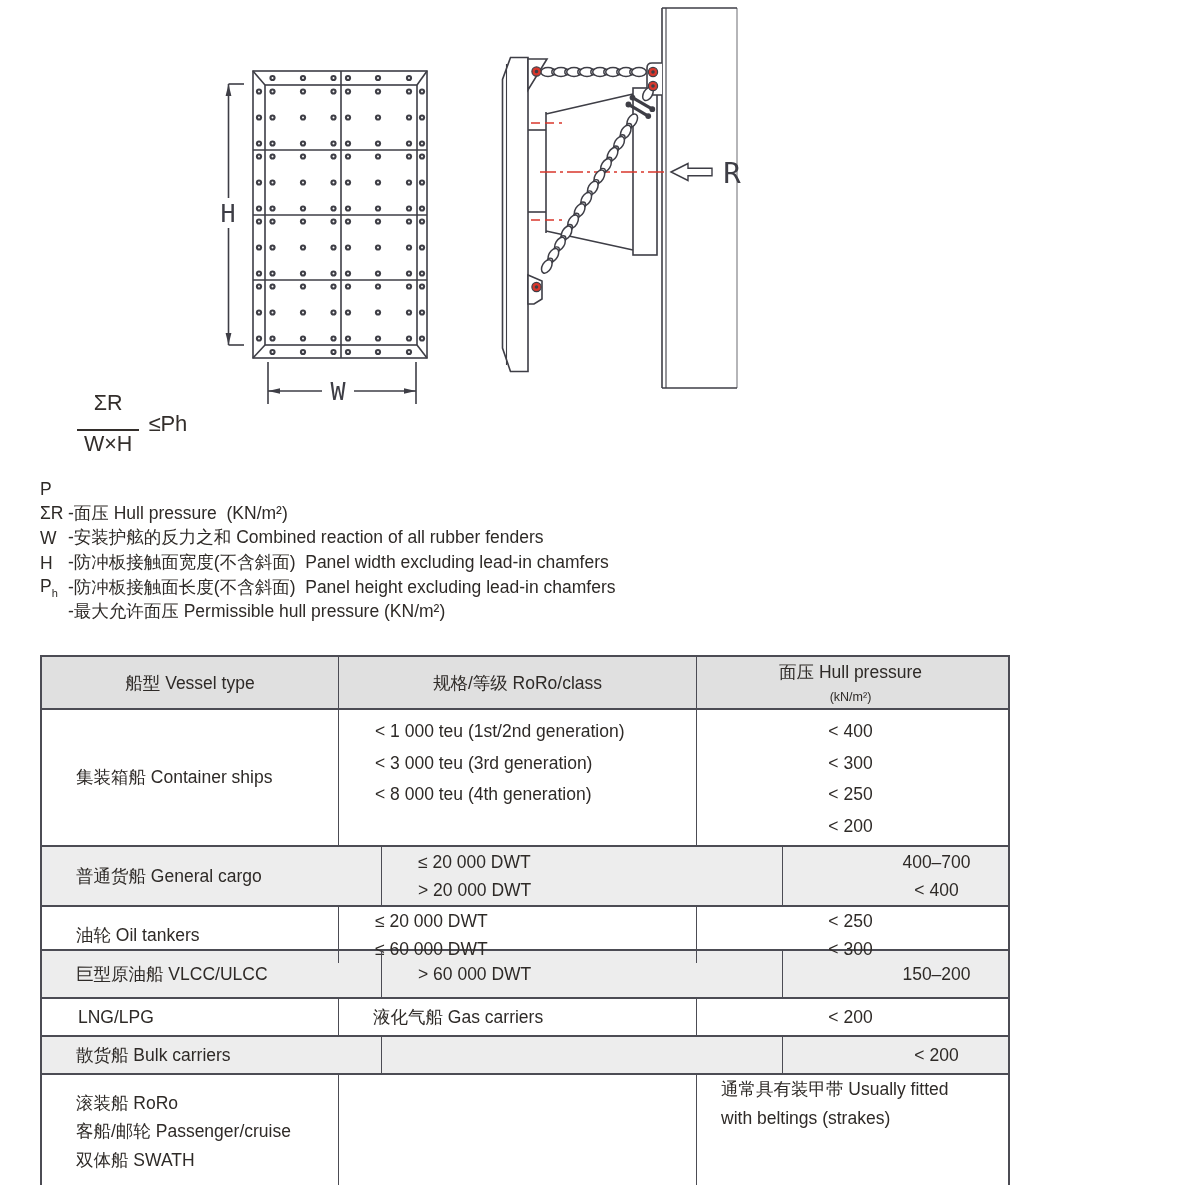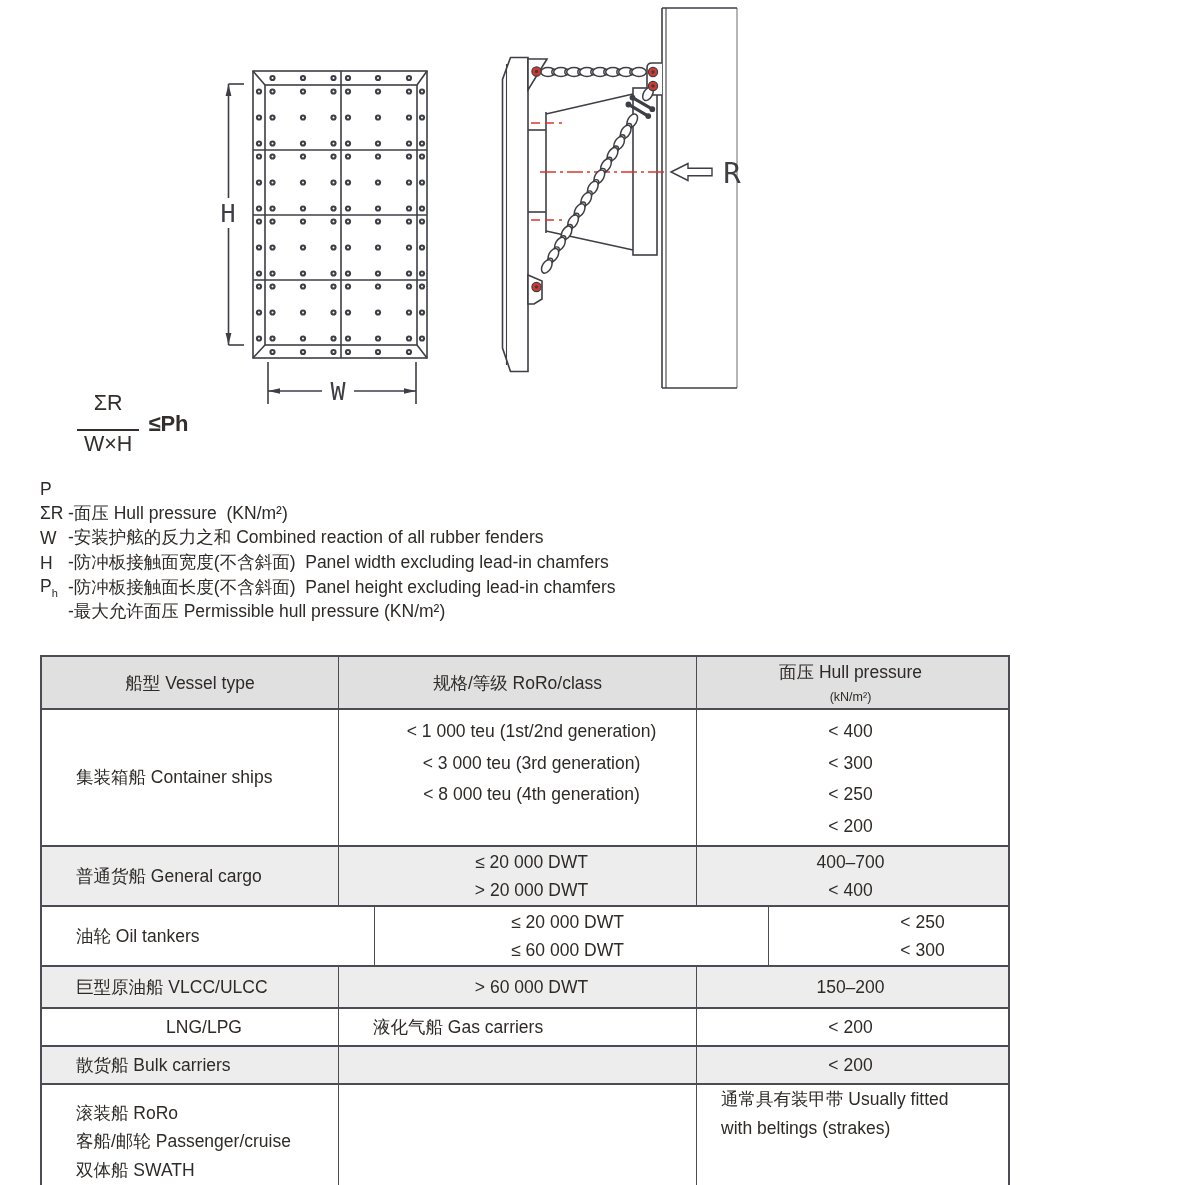--- a/index.html
+++ b/index.html
@@ -9,41 +9,41 @@
   html,body{margin:0;padding:0;background:#fff;}
   .page{position:relative;width:1200px;height:1185px;background:#fff;overflow:hidden;
         font-family:"Liberation Sans","DejaVu Sans",sans-serif;color:var(--text);}
   svg.drawing{position:absolute;left:0;top:0;}
   svg text{font-family:"DejaVu Sans Mono","Liberation Mono",monospace;fill:var(--line);}
   
   .formula{position:absolute;left:77px;top:391px;display:flex;align-items:center;color:#332e2b;}
   .frac{text-align:center;font-size:21.5px;line-height:1.12;}
   .frac .num{display:block;padding:0 7px 1px 7px;}
   .frac .den{display:block;border-top:2px solid #332e2b;padding:1px 7px 0 7px;margin-top:13px;}
-  .frac-rel{font-size:22px;margin-left:9px;font-weight:bold;}
+  .frac-rel{font-size:22px;margin-left:9px;}
   
   .defs{position:absolute;left:40px;top:477px;font-size:17.5px;}
   .def-row{display:flex;height:24.6px;align-items:center;}
   .def-term{width:28px;flex:none;}
   .def-term sub{font-size:11px;}
   .def-text{white-space:pre-wrap;margin-top:47px;}
   
   .vtable{position:absolute;left:40px;top:655px;width:970px;box-sizing:border-box;
           border:2px solid var(--tborder);font-size:17.5px;}
   .vrow{display:grid;grid-template-columns:296px 358px 308px;box-sizing:border-box;}
   .vrow + .vrow{border-top:2px solid var(--tborder);}
   .vcell{box-sizing:border-box;display:flex;flex-direction:column;min-width:0;}
   .vcell + .vcell{border-left:1.5px solid var(--tborder);}
   .vrow.head{background:var(--header-fill);}
-  .vrow.shaded{background:var(--stripe);}
+  .vrow.shaded{background:var(--stripe);gap:43px;}
   .vcell.hc{align-items:center;justify-content:center;text-align:center;}
   .hc .unit{font-size:12.5px;line-height:1.1;margin-top:7px;}
   .vcell.vessel{justify-content:center;padding-left:34px;}
   .vcell.vessel span{line-height:28.5px;}
-  .vcell.size{padding-left:28px;text-align:center;}
+  .vcell.size{padding-left:36px;}
   .vcell.press{align-items:center;text-align:center;}
   .vcell.press.left{align-items:flex-start;text-align:left;padding-left:24px;}
 </style>
 </head>
 <body>
 
 <div class="page">
 
   <svg class="drawing" width="1200" height="460" viewBox="0 0 1200 460">
 
@@ -468,34 +468,34 @@
         </div>
         <div class="vcell size" style="line-height: 28px; justify-content: center;">
           <span>≤ 20 000 DWT</span>
           <span>&gt; 20 000 DWT</span>
         </div>
         <div class="vcell press" style="line-height: 28px; justify-content: center;">
           <span>400–700</span>
           <span>&lt; 400</span>
         </div>
       </div>
-      <div class="vrow" style="height: 60px; gap: 36px;">
+      <div class="vrow" style="height: 44px;">
         <div class="vcell vessel">
           <span>油轮 Oil tankers</span>
         </div>
         <div class="vcell size" style="line-height: 28px; justify-content: center;">
           <span>≤ 20 000 DWT</span>
           <span>≤ 60 000 DWT</span>
         </div>
         <div class="vcell press" style="line-height: 28px; justify-content: center;">
           <span>&lt; 250</span>
           <span>&lt; 300</span>
         </div>
       </div>
-      <div class="vrow shaded" style="height: 42px;">
+      <div class="vrow shaded" style="height: 48px;">
         <div class="vcell vessel">
           <span>巨型原油船 VLCC/ULCC</span>
         </div>
         <div class="vcell size" style="line-height: 28px; justify-content: center;">
           <span>&gt; 60 000 DWT</span>
         </div>
         <div class="vcell press" style="line-height: 28px; justify-content: center;">
           <span>150–200</span>
         </div>
       </div>

